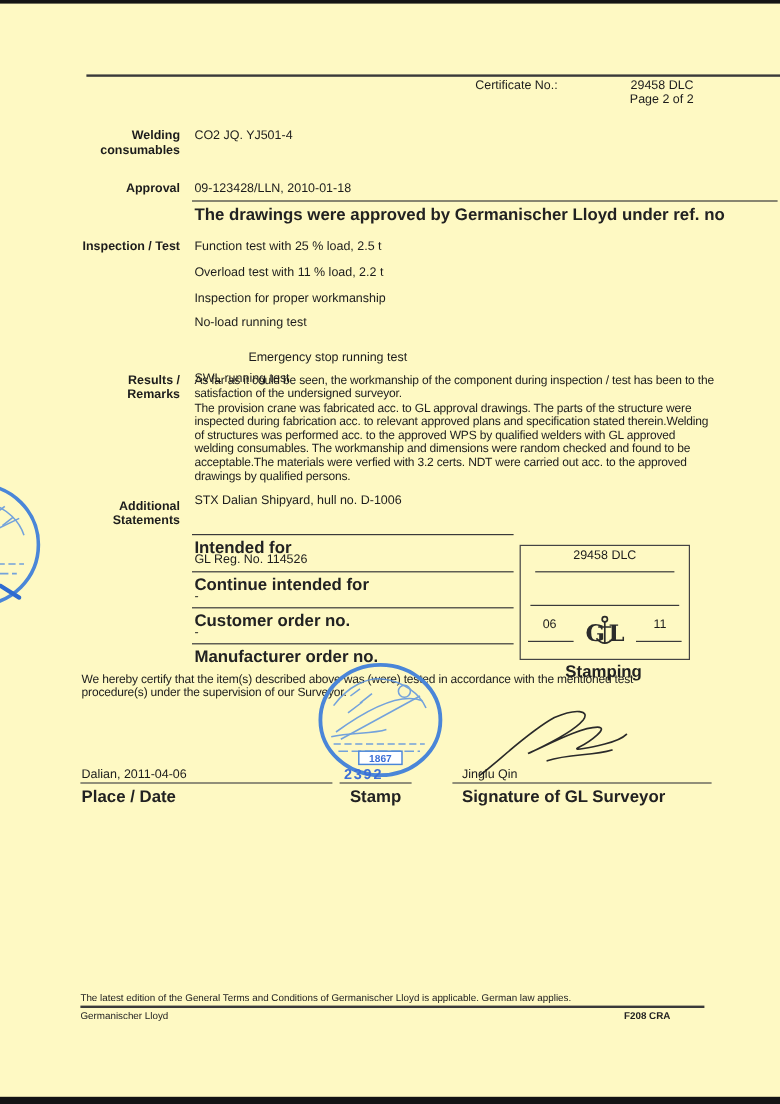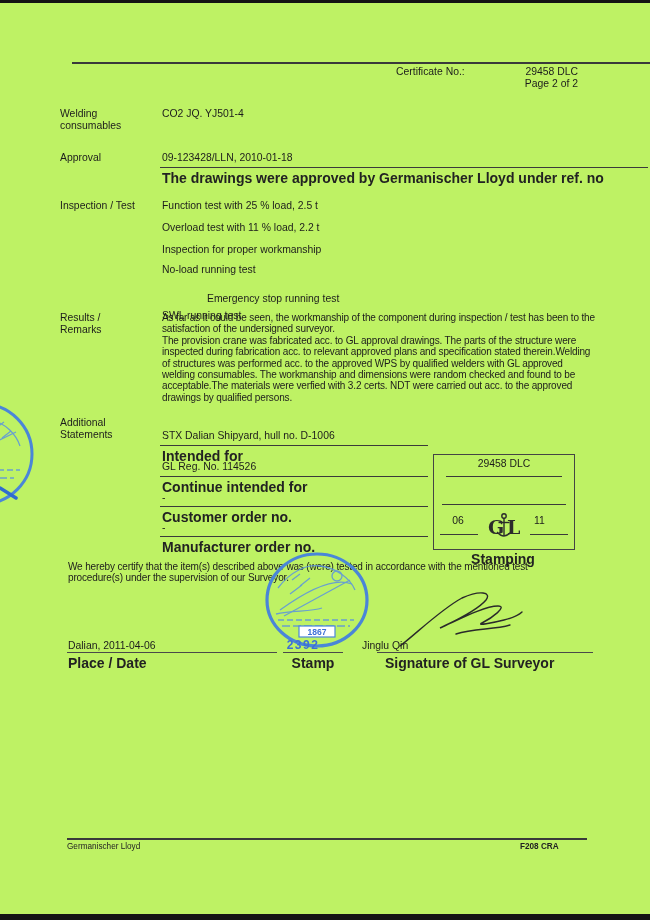--- a/index.html
+++ b/index.html
@@ -1,22 +1,22 @@
 <!DOCTYPE html>
 <html><head>
 <meta charset="utf-8">
 <style>
   html,body{margin:0;padding:0;background:#e8e8e8;}
   .page{
-    position:relative;width:650px;height:920px;background:#bef264;overflow:hidden;
+    position:relative;width:650px;height:920px;background:#fef9c3;overflow:hidden;
     font-family:"Liberation Sans",sans-serif;color:#1c1c1c;margin:0 auto;
   }
   .edge{position:absolute;left:0;width:650px;background:#141414;}
   .rule{position:absolute;background:#3a3a3a;height:1px;}
-  .lbl{position:absolute;left:60px;width:90px;font-weight:normal;
+  .lbl{position:absolute;left:60px;width:90px;text-align:right;font-weight:bold;
        font-size:10.4px;line-height:11.5px;white-space:pre-line;}
   .val{position:absolute;left:162px;font-size:10.4px;line-height:11.5px;}
   .cap{position:absolute;font-size:14px;font-weight:bold;color:#222;}
   .para{position:absolute;font-size:10px;line-height:11.4px;letter-spacing:-0.15px;white-space:pre-line;}
   .hdr-label{position:absolute;left:396px;top:66px;font-size:10.4px;}
   .hdr-right{position:absolute;left:460px;top:66px;width:118px;text-align:right;
              font-size:10.4px;line-height:11.5px;}
   .stamp-box{position:absolute;left:433px;top:454px;width:140px;height:94px;
              border:1.5px solid #444;}
   .stamp-box .inner{position:absolute;font-size:10.4px;}
@@ -58,21 +58,21 @@
   <div class="val" style="top:293px;padding-left:45px;">Emergency stop running test</div>
 
   <div class="lbl" style="top:312px;">Results /
 Remarks</div>
   <div class="para" style="left:162px;top:312px;width:434px;">As far as it could be seen, the workmanship of the component during inspection / test has been to the satisfaction of the undersigned surveyor.
 The provision crane was fabricated acc. to GL approval drawings. The parts of the structure were inspected during fabrication acc. to relevant approved plans and specification stated therein.Welding of structures was performed acc. to the approved WPS by qualified welders with GL approved welding consumables. The workmanship and dimensions were random checked and found to be acceptable.The materials were verfied with 3.2 certs. NDT were carried out acc. to the approved drawings by qualified persons.</div>
 
   <div class="lbl" style="top:417px;">Additional
 Statements</div>
 
-  <div class="val" style="top:430px;">STX Dalian Shipyard, hull no. D-1006</div>
+  <div class="val" style="top:412px;">STX Dalian Shipyard, hull no. D-1006</div>
   <div class="rule" style="left:160px;top:445px;width:268px;"></div>
   <div class="cap" style="left:162px;top:448px;">Intended for</div>
 
   <div class="val" style="top:461px;">GL Reg. No. 114526</div>
   <div class="rule" style="left:160px;top:476px;width:268px;"></div>
   <div class="cap" style="left:162px;top:479px;">Continue intended for</div>
 
   <div class="val" style="top:492px;">-</div>
   <div class="rule" style="left:160px;top:506px;width:268px;"></div>
   <div class="cap" style="left:162px;top:509px;">Customer order no.</div>
@@ -80,21 +80,21 @@
   <div class="val" style="top:522px;">-</div>
   <div class="rule" style="left:160px;top:536px;width:268px;"></div>
   <div class="cap" style="left:162px;top:539px;">Manufacturer order no.</div>
 
   <div class="stamp-box">
     <div class="inner" style="left:0;top:3px;width:100%;text-align:center;">29458 DLC</div>
     <div class="box-rule" style="left:12px;top:21px;width:116px;"></div>
     <div class="box-rule" style="left:8px;top:49px;width:124px;"></div>
     <div class="inner" style="left:8px;top:60px;width:32px;text-align:center;">06</div>
     <div class="box-rule" style="left:6px;top:79px;width:38px;"></div>
-    <div class="inner" style="left:100px;top:60px;width:32px;">11</div>
+    <div class="inner" style="left:100px;top:60px;width:32px;text-align:center;">11</div>
     <div class="box-rule" style="left:96px;top:79px;width:38px;"></div>
     <svg style="position:absolute;left:53px;top:55px;" width="34" height="32" viewBox="0 0 34 32">
       <text x="1" y="24" font-family="DejaVu Serif,serif" font-size="19" font-weight="bold" fill="#2b2b2b">G</text>
       <text x="20" y="24" font-family="DejaVu Serif,serif" font-size="19" font-weight="bold" fill="#2b2b2b">L</text>
       <g stroke="#2b2b2b" fill="none" stroke-width="1.4">
         <circle cx="17" cy="6" r="2.2"></circle>
         <line x1="17" y1="8" x2="17" y2="26"></line>
         <line x1="11.5" y1="12.5" x2="22.5" y2="12.5"></line>
         <path d="M10,22 Q17,30 24,22"></path>
       </g>
@@ -128,24 +128,25 @@
   </svg>
 
   <div class="val" style="left:68px;top:640px;">Dalian, 2011-04-06</div>
   <div class="sig-line" style="left:67px;top:652px;width:210px;"></div>
   <div class="cap" style="left:68px;top:655px;">Place / Date</div>
 
   <div class="blue-num" style="left:284px;top:638px;width:38px;">2392</div>
   <div class="sig-line" style="left:283px;top:652px;width:60px;"></div>
   <div class="cap" style="left:283px;top:655px;width:60px;text-align:center;">Stamp</div>
 
-  <div class="val" style="left:362px;top:640px;">Jinglu Qin</div>
+  <div class="val" style="left:385px;top:640px;">Jinglu Qin</div>
   <div class="sig-line" style="left:377px;top:652px;width:216px;"></div>
   <div class="cap" style="left:385px;top:655px;">Signature of GL Surveyor</div>
 
+  <div class="footer-small" style="left:67px;top:827px;font-weight:normal;">The latest edition of the General Terms and Conditions of Germanischer Lloyd is applicable. German law applies.</div>
   <div class="rule" style="left:67px;top:838px;width:520px;height:2px;"></div>
   <div class="footer-small" style="left:67px;top:842px;font-weight:normal;">Germanischer Lloyd</div>
   <div class="footer-small" style="left:520px;top:842px;width:80px;font-weight:bold;">F208 CRA</div>
 
   <svg style="position:absolute;left:-74px;top:398px;" width="112" height="112" viewBox="0 0 112 112">
     <ellipse cx="56" cy="56" rx="50" ry="50" fill="none" stroke="#4a86d8" stroke-width="3"></ellipse>
     <g stroke="#5b93e0" fill="none" stroke-width="1.3" opacity="0.85">
       <path d="M20,40 C34,24 50,18 66,22 C80,26 90,36 94,48"></path>
       <path d="M24,66 L90,34"></path>
       <path d="M18,72 H94" stroke-dasharray="6 3"></path>

